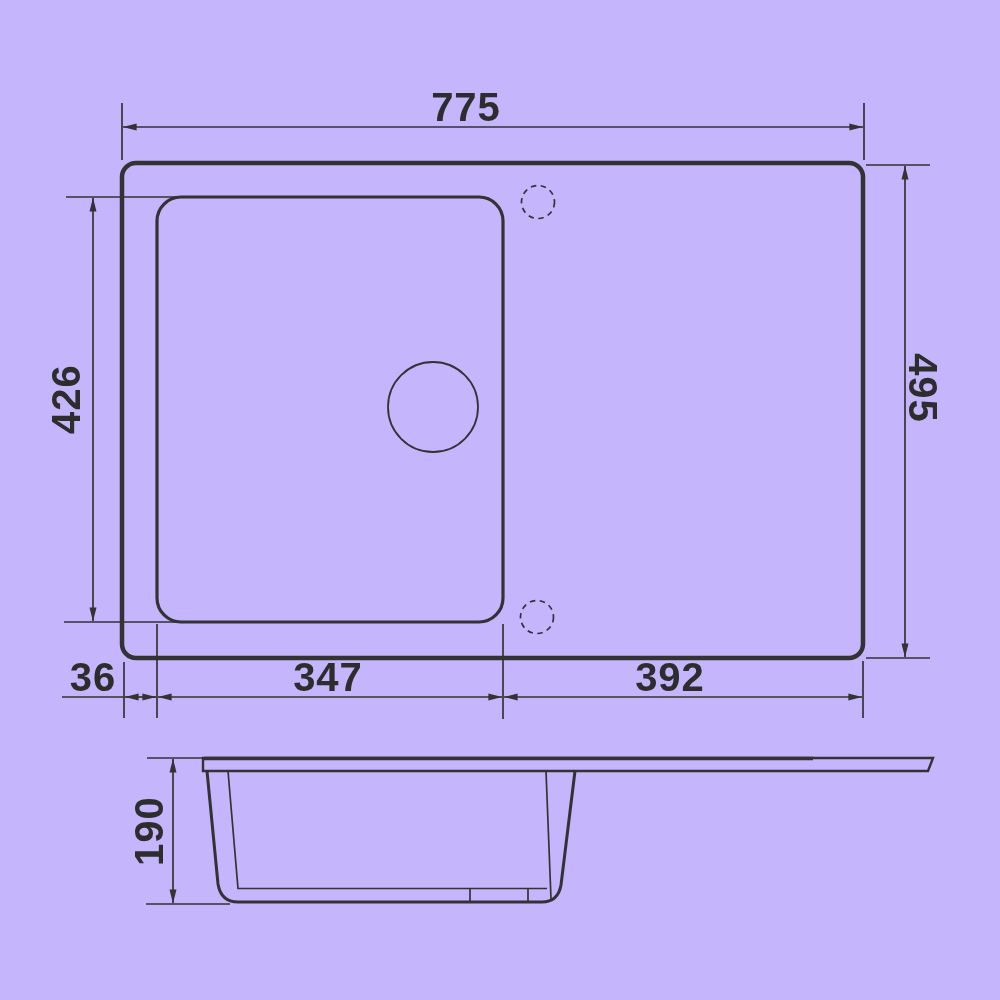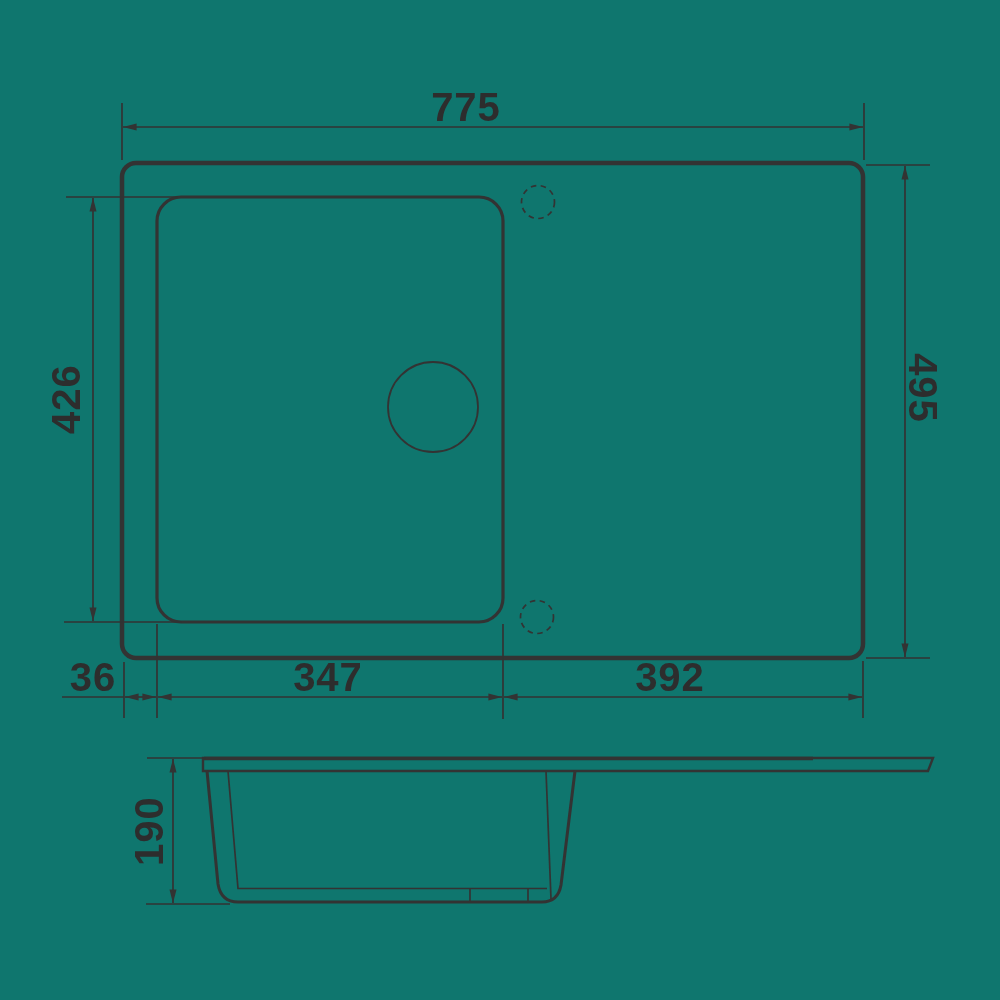--- a/index.html
+++ b/index.html
@@ -4,21 +4,21 @@
 <style>
   html, body {
     margin: 0;
     padding: 0;
     background: #ffffff;
   }
   .canvas {
     position: relative;
     width: 1000px;
     height: 1000px;
-    background: #0f766e;
+    background: #c4b5fd;
     overflow: hidden;
   }
   svg { display: block; }
 
   .stroke       { stroke: #333333; fill: none; }
   .thick        { stroke-width: 4.5; }
   .med          { stroke-width: 3.2; }
   .side         { stroke-width: 3; }
   .side-thin    { stroke-width: 1.7; }
   .slab         { stroke-width: 2.4; }

